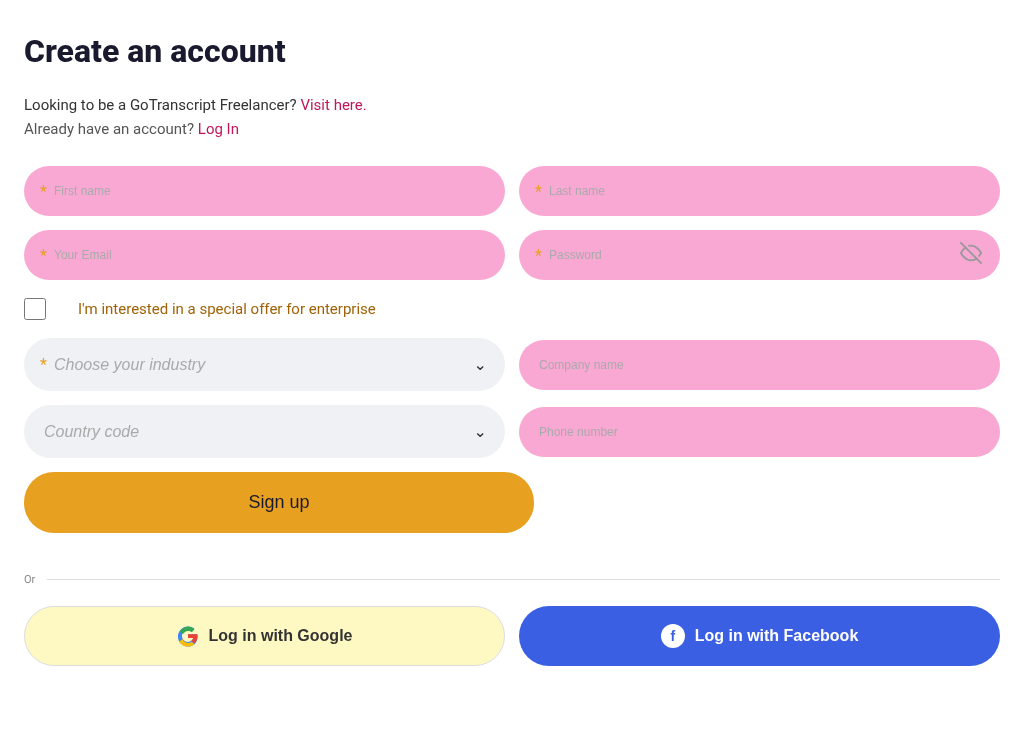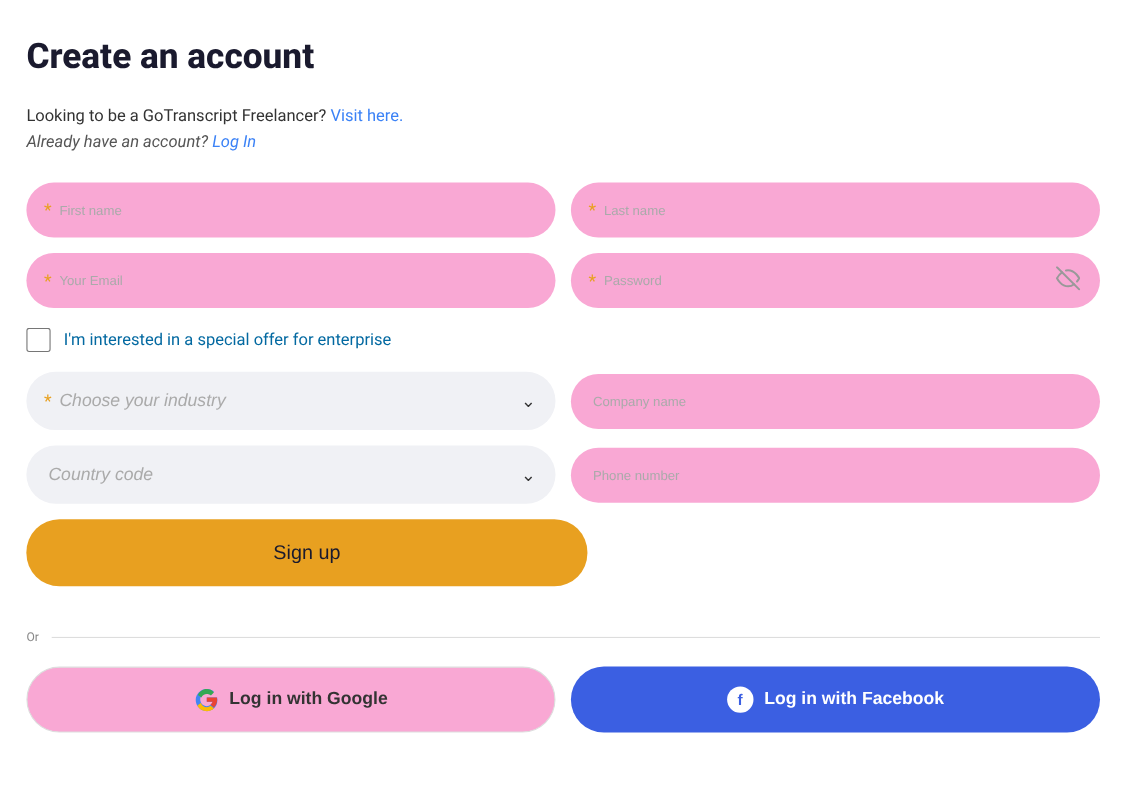--- a/index.html
+++ b/index.html
@@ -18,29 +18,28 @@
       margin-bottom: 26px;
     }
 
     .subtitle {
       font-size: 15px;
       color: #333;
       margin-bottom: 6px;
     }
 
     .subtitle a, .already-account a {
-      color: #3b82f6;
+      color: #be185d;
       text-decoration: none;
     }
 
     .already-account {
       font-size: 15px;
       color: #555;
       margin-bottom: 28px;
-      font-style: italic;
     }
 
     .form-row {
       display: grid;
       grid-template-columns: 1fr 1fr;
       gap: 14px;
       margin-bottom: 14px;
     }
 
     .input-wrapper {
@@ -131,21 +130,22 @@
       width: 22px;
       height: 22px;
       border-radius: 4px;
       border: 2px solid #ccc;
       cursor: pointer;
       flex-shrink: 0;
     }
 
     .checkbox-label {
       font-size: 15px;
-      color: #0369a1;
+      color: #a16207;
+      margin-left: 20px;
     }
 
     .signup-btn {
       width: 100%;
       padding: 20px;
       border: none;
       border-radius: 30px;
       background: #e8a020;
       color: #1a1a2e;
       font-size: 18px;
@@ -177,21 +177,21 @@
     }
 
     .google-btn {
       display: flex;
       align-items: center;
       justify-content: center;
       gap: 10px;
       padding: 18px 20px;
       border: 1.5px solid #ddd;
       border-radius: 30px;
-      background: #f9a8d4;
+      background: #fef9c3;
       font-size: 16px;
       font-weight: 600;
       color: #333;
       cursor: pointer;
     }
 
     .facebook-btn {
       display: flex;
       align-items: center;
       justify-content: center;

